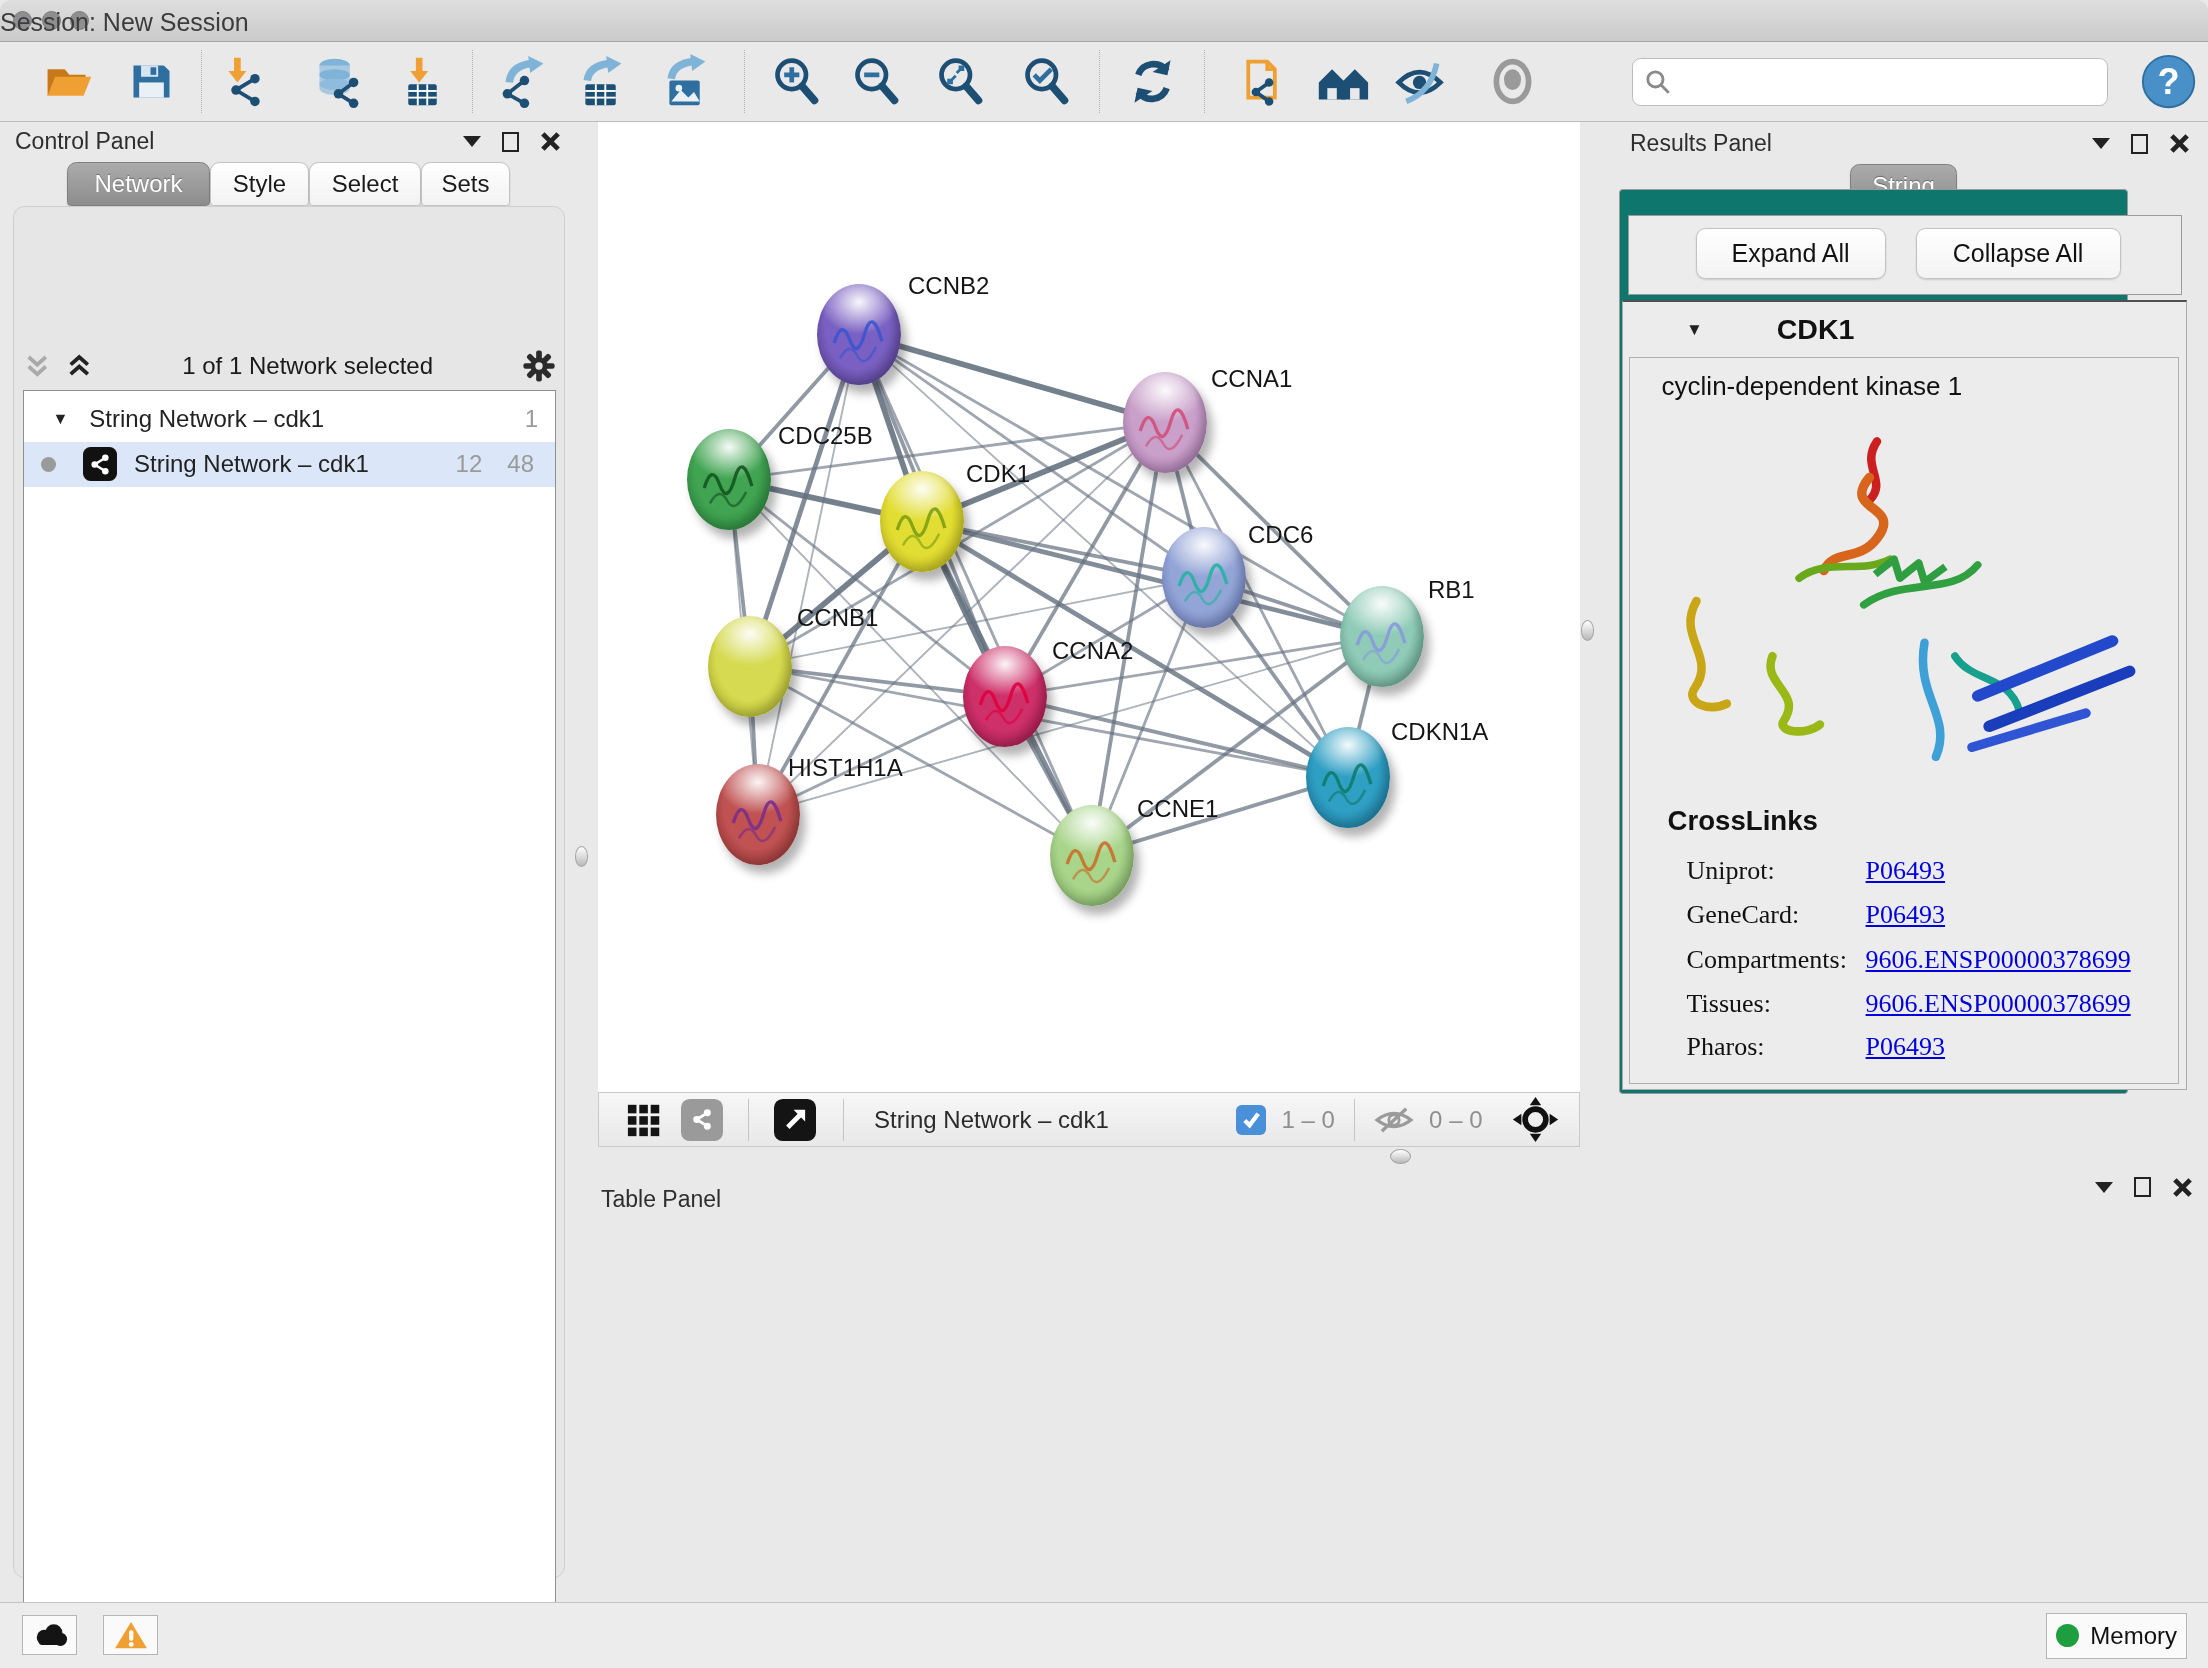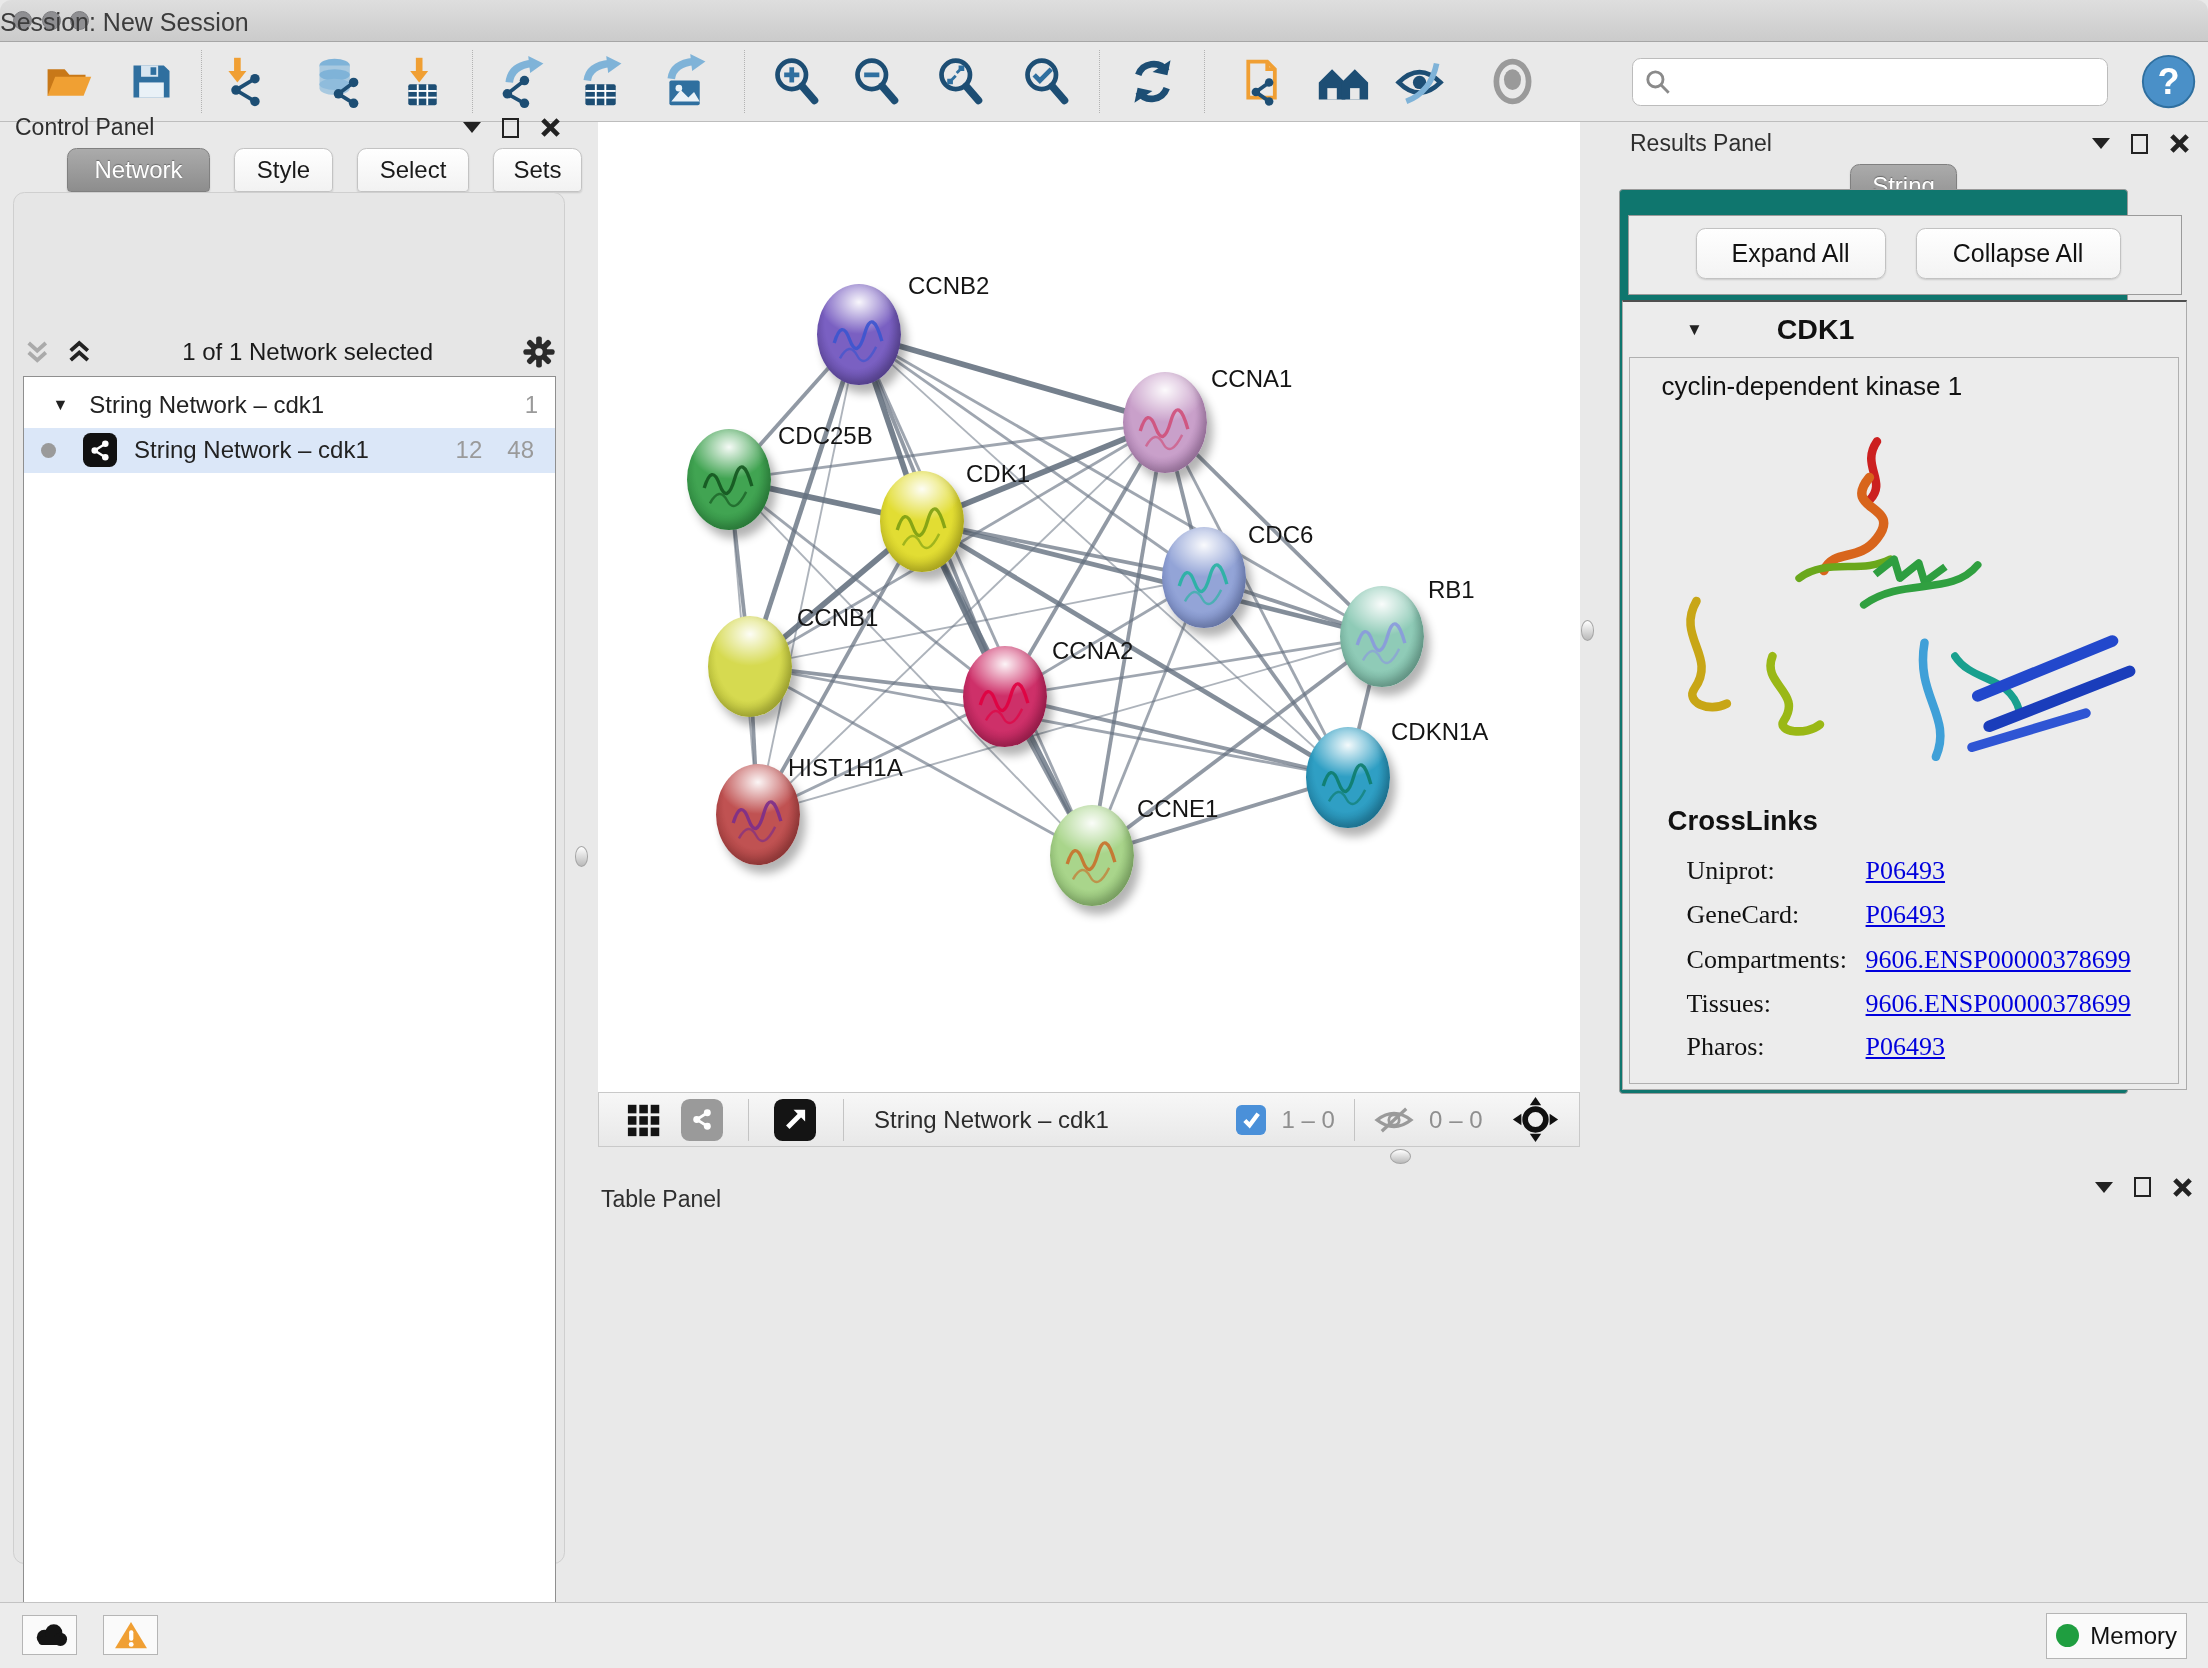--- a/index.html
+++ b/index.html
@@ -274,31 +274,31 @@
       <input type="text" placeholder="" style="">
     </div>
     <div class="tbi" style="left:2140px; top:10.5px">
       <svg width="59" height="59" viewBox="0 0 62 62">
           <circle cx="30" cy="30" r="27" fill="#4a90c8" stroke="#2f6f9f" stroke-width="2"></circle>
           <text x="30" y="43" text-anchor="middle" font-size="38" font-weight="bold" fill="#fff" font-family="Liberation Sans, sans-serif">?</text>
         </svg>
     </div>
   </div>
 
-  <div style="position:absolute; left:0; top:106px; width:578px; height:1480px;">
+  <div style="position:absolute; left:0; top:120px; width:578px; height:1480px;">
     <div class="pnl-title" style="left:15px; top:7.6px;">Control Panel</div>
     <div class="pnl-ctrls" style="right:17px; top:11.4px;">
       <div class="tri-down"></div>
       <div class="sq-float"></div>
       <svg width="21" height="21" viewBox="0 0 22 22">
           <line x1="3" y1="3" x2="19" y2="19" stroke="#222" stroke-width="5"></line>
           <line x1="19" y1="3" x2="3" y2="19" stroke="#222" stroke-width="5"></line>
         </svg>
     </div>
-    <div style="position:absolute; left:67px; top:42px; display:flex;gap:24px;">
+    <div style="position:absolute; left:67px; top:42px; display:flex;">
       <div class="tabbtn sel" style="width:143px">Network</div>
       <div class="tabbtn" style="width:99px">Style</div>
       <div class="tabbtn" style="width:112px">Select</div>
       <div class="tabbtn" style="width:89px">Sets</div>
     </div>
     <div class="roundbox" style="left:13.3px; top:86px; width:552px; height:1372px;"></div>
     <div class="cp-bar">
       <svg width="28.5" height="27" viewBox="0 0 30 28">
           <polyline points="6,4 15,12 24,4" fill="none" stroke="#aaa" stroke-width="4"></polyline>
           <polyline points="6,14 15,22 24,14" fill="none" stroke="#aaa" stroke-width="4"></polyline>

